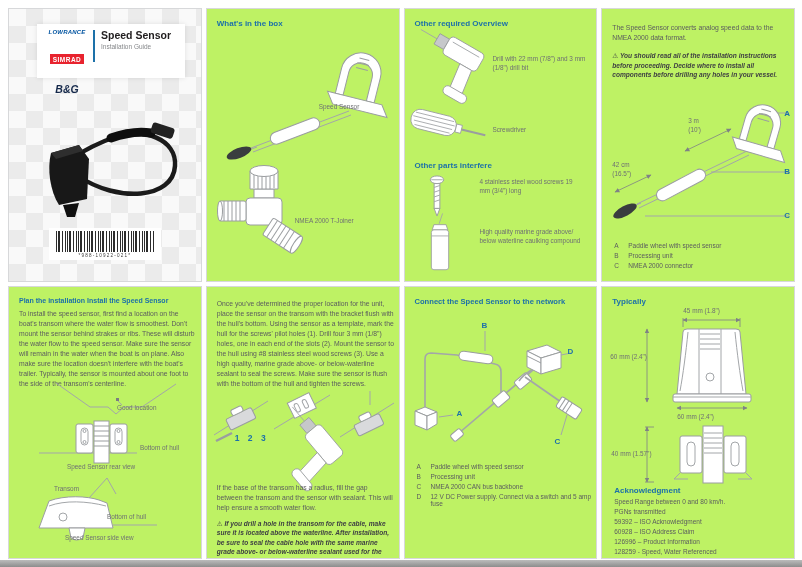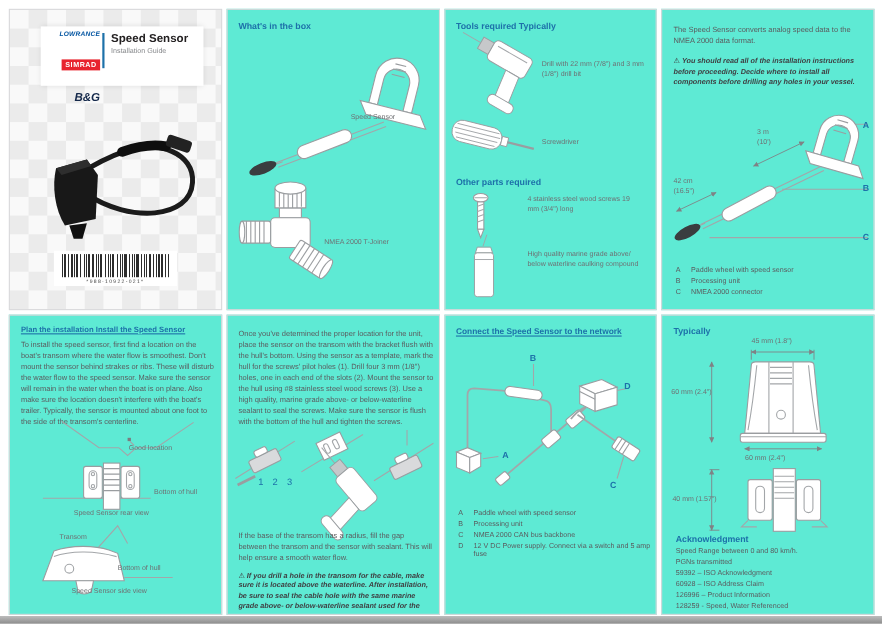--- a/index.html
+++ b/index.html
@@ -1,44 +1,44 @@
 <!DOCTYPE html>
 <html><head>
 <meta charset="utf-8">
 <style>
   *{margin:0;padding:0;box-sizing:border-box;}
   html,body{width:802px;height:567px;background:#fff;}
   body{position:relative;font-family:"Liberation Sans","DejaVu Sans",sans-serif;overflow:hidden;}
   .grid{position:absolute;left:8px;top:8px;width:787px;height:551px;display:grid;
         grid-template-columns:repeat(4,1fr);grid-template-rows:1fr 1fr;gap:4px;}
-  .panel{position:relative;background:#5eead4;border:1px solid #d7d8da;overflow:hidden;}
+  .panel{position:relative;background:#bef264;border:1px solid #d7d8da;overflow:hidden;}
   .bottombar{position:absolute;left:0;bottom:0;width:802px;height:7px;
         background:linear-gradient(180deg,#bcbcbc,#8d8d8d);}
   .abs{position:absolute;}
   .h1{font-size:8px;font-weight:bold;color:#1d71a9;white-space:nowrap;}
-  .h1.long{font-size:7px;text-decoration:underline;}
+  .h1.long{font-size:7px;}
   .body-text{font-size:6.8px;line-height:10px;color:#5b5c5f;}
   .warn{font-size:6.6px;line-height:9.5px;color:#3f4043;font-weight:bold;font-style:italic;}
   .warn-ic::before{content:"⚠ ";font-style:normal;font-size:6.5px;}
   .dlabel{font-size:6.4px;color:#6e7073;line-height:8.5px;}
   .callout{font-size:8px;font-weight:bold;color:#1d71a9;}
   .legend{display:flex;flex-direction:column;gap:3.2px;}
   .lrow{display:flex;font-size:6.5px;color:#5b5c5f;}
   .lkey{width:14px;flex:none;}
-  .steps{font-size:8.5px;font-weight:normal;color:#1d71a9;letter-spacing:3px;}
+  .steps{font-size:8.5px;font-weight:bold;color:#1d71a9;letter-spacing:3px;}
   .spec-line{font-size:6.5px;color:#5b5c5f;line-height:10px;}
   svg.abs{overflow:visible;}
   .ln{stroke:#a3a6a9;fill:none;stroke-width:1;}
   .lnf{stroke:#9a9da0;fill:#fff;stroke-width:1;}
   .dim{stroke:#7f8285;stroke-width:0.8;fill:none;}
   
   .p-cover{background:repeating-conic-gradient(#ebebeb 0% 25%,#f9f9f9 0% 50%);background-size:34px 34px;}
   .logo-card{position:absolute;left:28px;top:15px;width:148px;height:54px;background:#fff;
         box-shadow:0 0 5px rgba(0,0,0,0.10);display:flex;align-items:flex-start;padding:5px 6px;}
-  .logo-col{width:48px;display:flex;flex-direction:column;gap:19px;align-items:flex-end;}
+  .logo-col{width:48px;display:flex;flex-direction:column;gap:19px;align-items:center;}
   .logo-lowrance{font-size:6px;font-weight:bold;font-style:italic;color:#0053a0;letter-spacing:.2px;}
   .logo-simrad{font-size:6.5px;font-weight:bold;color:#fff;background:#e8232e;padding:1.5px 3px;letter-spacing:.5px;}
   .logo-bandg{font-size:10.5px;font-weight:bold;font-style:italic;color:#15294b;}
   .vrule{width:2px;height:32px;background:#1d71a9;margin:1px 6px 0 2px;flex:none;}
   .cover-title{font-size:10.5px;font-weight:bold;color:#232021;white-space:nowrap;}
   .cover-sub{font-size:6.5px;color:#86888b;margin-top:1.5px;}
   .barcode-box{position:absolute;left:50%;transform:translateX(-50%);top:219px;width:112px;
         background:#fff;padding:3px 7px 2px;text-align:center;}
   .bars{height:21px;background:repeating-linear-gradient(90deg,#2c2c2c 0 1px,#fff 1px 2px,#2c2c2c 2px 4px,
         #fff 4px 6px,#2c2c2c 6px 7px,#fff 7px 9px,#2c2c2c 9px 10px,#fff 10px 11px);}
@@ -122,21 +122,21 @@
           <line x1="68" y1="71" x2="68" y2="91"></line>
             <line x1="73" y1="71" x2="73" y2="91"></line>
           <ellipse cx="82" cy="81" rx="3" ry="10"></ellipse>
         </g>
       </g>
     </svg>
     <div class="dlabel abs" style="left:88px;top:208px">NMEA 2000  T-Joiner</div>
   </section>
 
   <section class="panel">
-    <div class="h1 abs" style="left:10px;top:10px">Tools required Typically</div>
+    <div class="h1 abs" style="left:10px;top:10px">Other required Overview</div>
     <svg class="abs" style="left:4px;top:16px;width:78px;height:84px" viewBox="0 0 92 96">
       <g class="lnf" transform="translate(16,8) rotate(30 40 35)">
         <line class="ln" x1="-16" y1="22" x2="6" y2="22"></line>
         <rect x="6" y="15" width="13" height="14" fill="#c6c8ca"></rect>
         <rect x="19" y="10" width="46" height="24" rx="5"></rect>
         <line class="ln" x1="24" y1="16" x2="60" y2="16"></line>
         <path d="M44,34 L60,34 L64,63 L48,66 Z"></path>
         <rect x="42" y="63" width="30" height="11" rx="5"></rect>
       </g>
     </svg>
@@ -146,21 +146,21 @@
         <rect x="2" y="6" width="56" height="24" rx="11"></rect>
         <line class="ln" x1="6" y1="11" x2="54" y2="11"></line>
           <line class="ln" x1="4" y1="16" x2="56" y2="16"></line>
         <line class="ln" x1="6" y1="21" x2="54" y2="21"></line>
           <line class="ln" x1="8" y1="26" x2="52" y2="26"></line>
         <rect x="58" y="13" width="7" height="10"></rect>
         <line x1="65" y1="18" x2="95" y2="18" stroke="#9a9da0" stroke-width="2.5"></line>
       </g>
     </svg>
     <div class="dlabel abs" style="left:88px;top:117px">Screwdriver</div>
-    <div class="h1 abs" style="left:10px;top:152px">Other parts required</div>
+    <div class="h1 abs" style="left:10px;top:152px">Other parts interfere</div>
     <svg class="abs" style="left:22px;top:166px;width:20px;height:42px" viewBox="0 0 20 44">
       <g class="lnf">
         <ellipse cx="10" cy="5" rx="7" ry="4"></ellipse>
         <line class="ln" x1="4" y1="5" x2="16" y2="5"></line>
         <rect x="7" y="9" width="6" height="26"></rect>
         <line class="ln" x1="7" y1="13" x2="13" y2="11"></line>
           <line class="ln" x1="7" y1="18" x2="13" y2="16"></line>
         <line class="ln" x1="7" y1="23" x2="13" y2="21"></line>
           <line class="ln" x1="7" y1="28" x2="13" y2="26"></line>
         <path d="M7,35 L13,35 L10,43 Z"></path>

